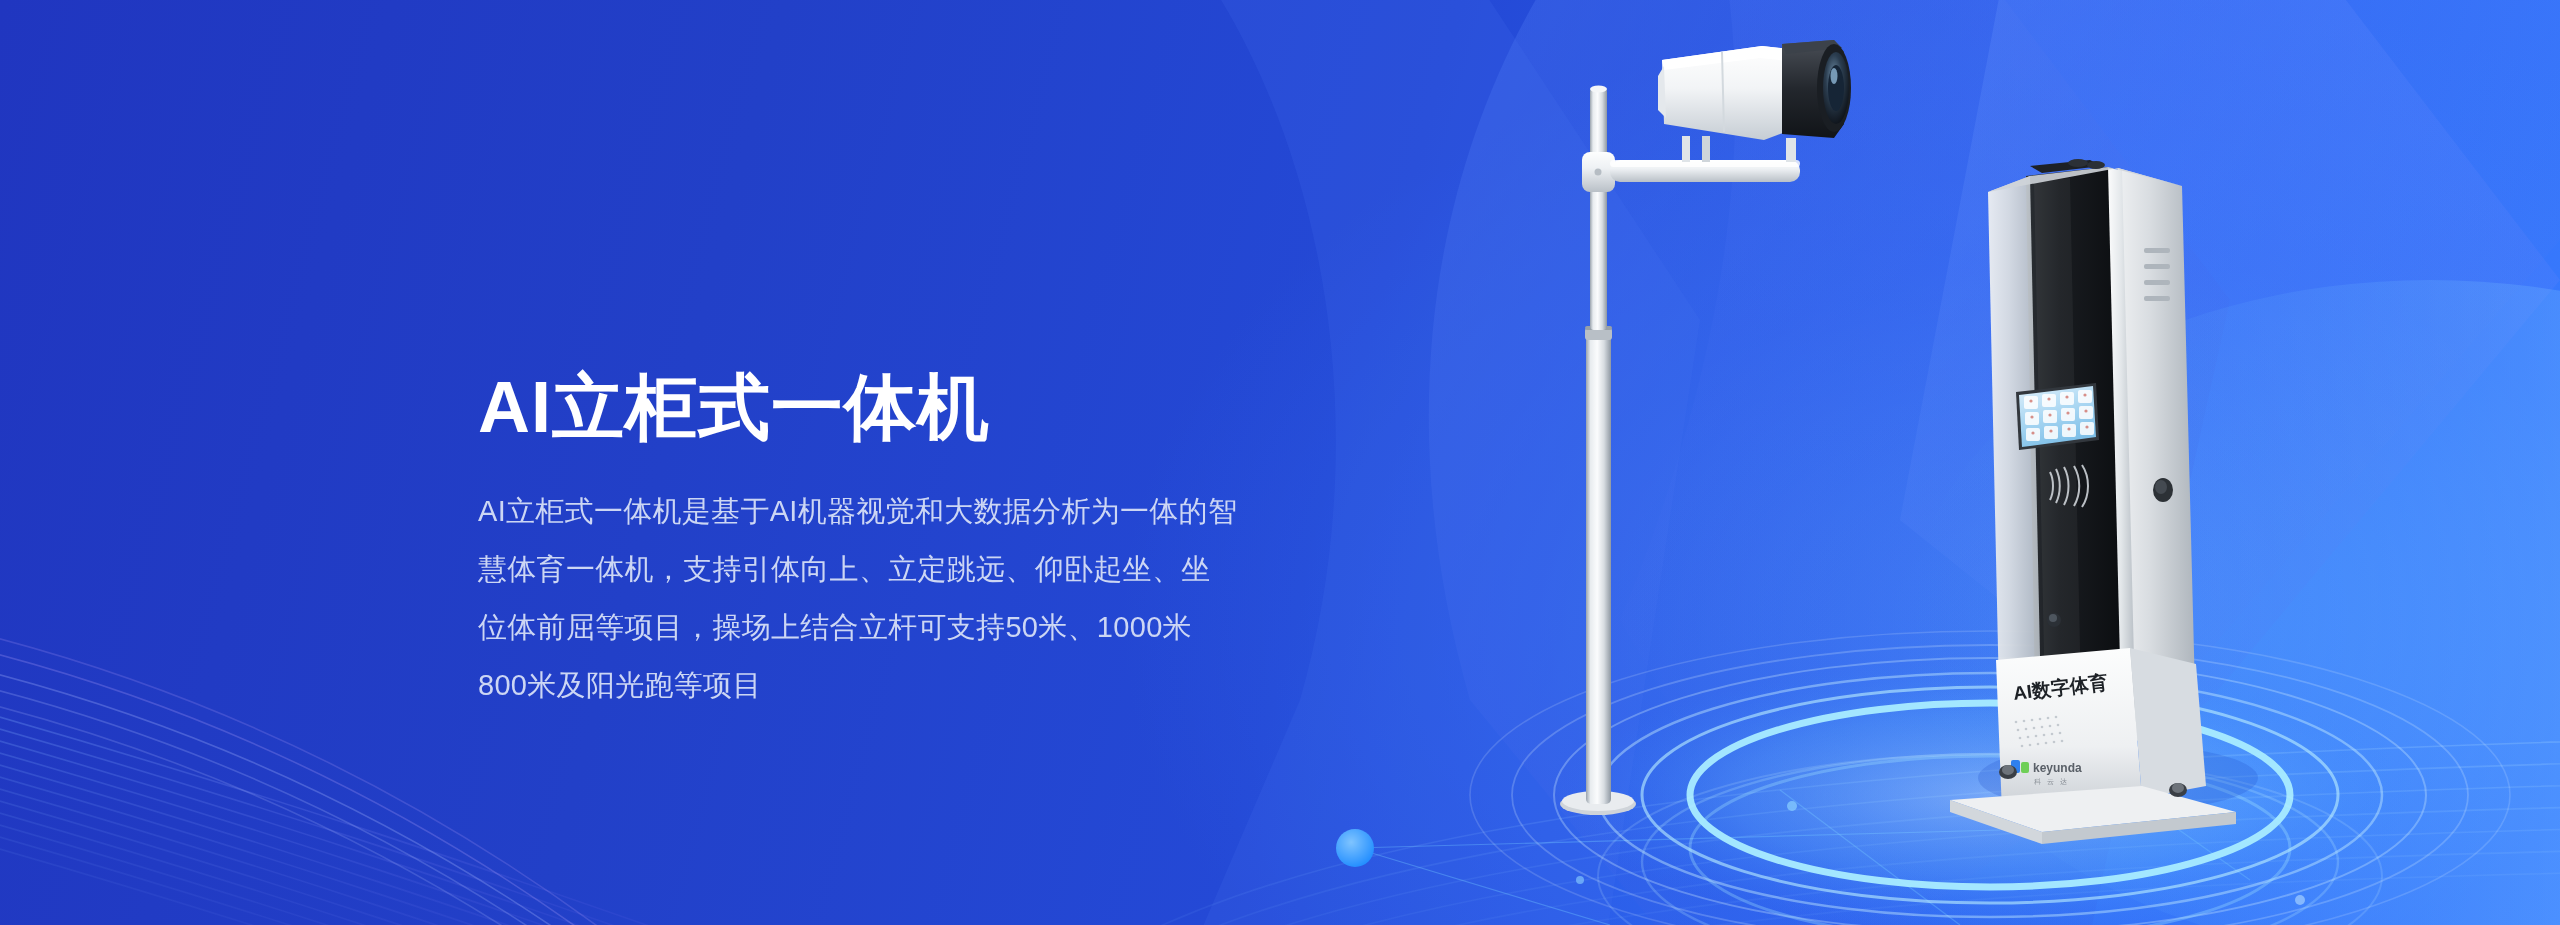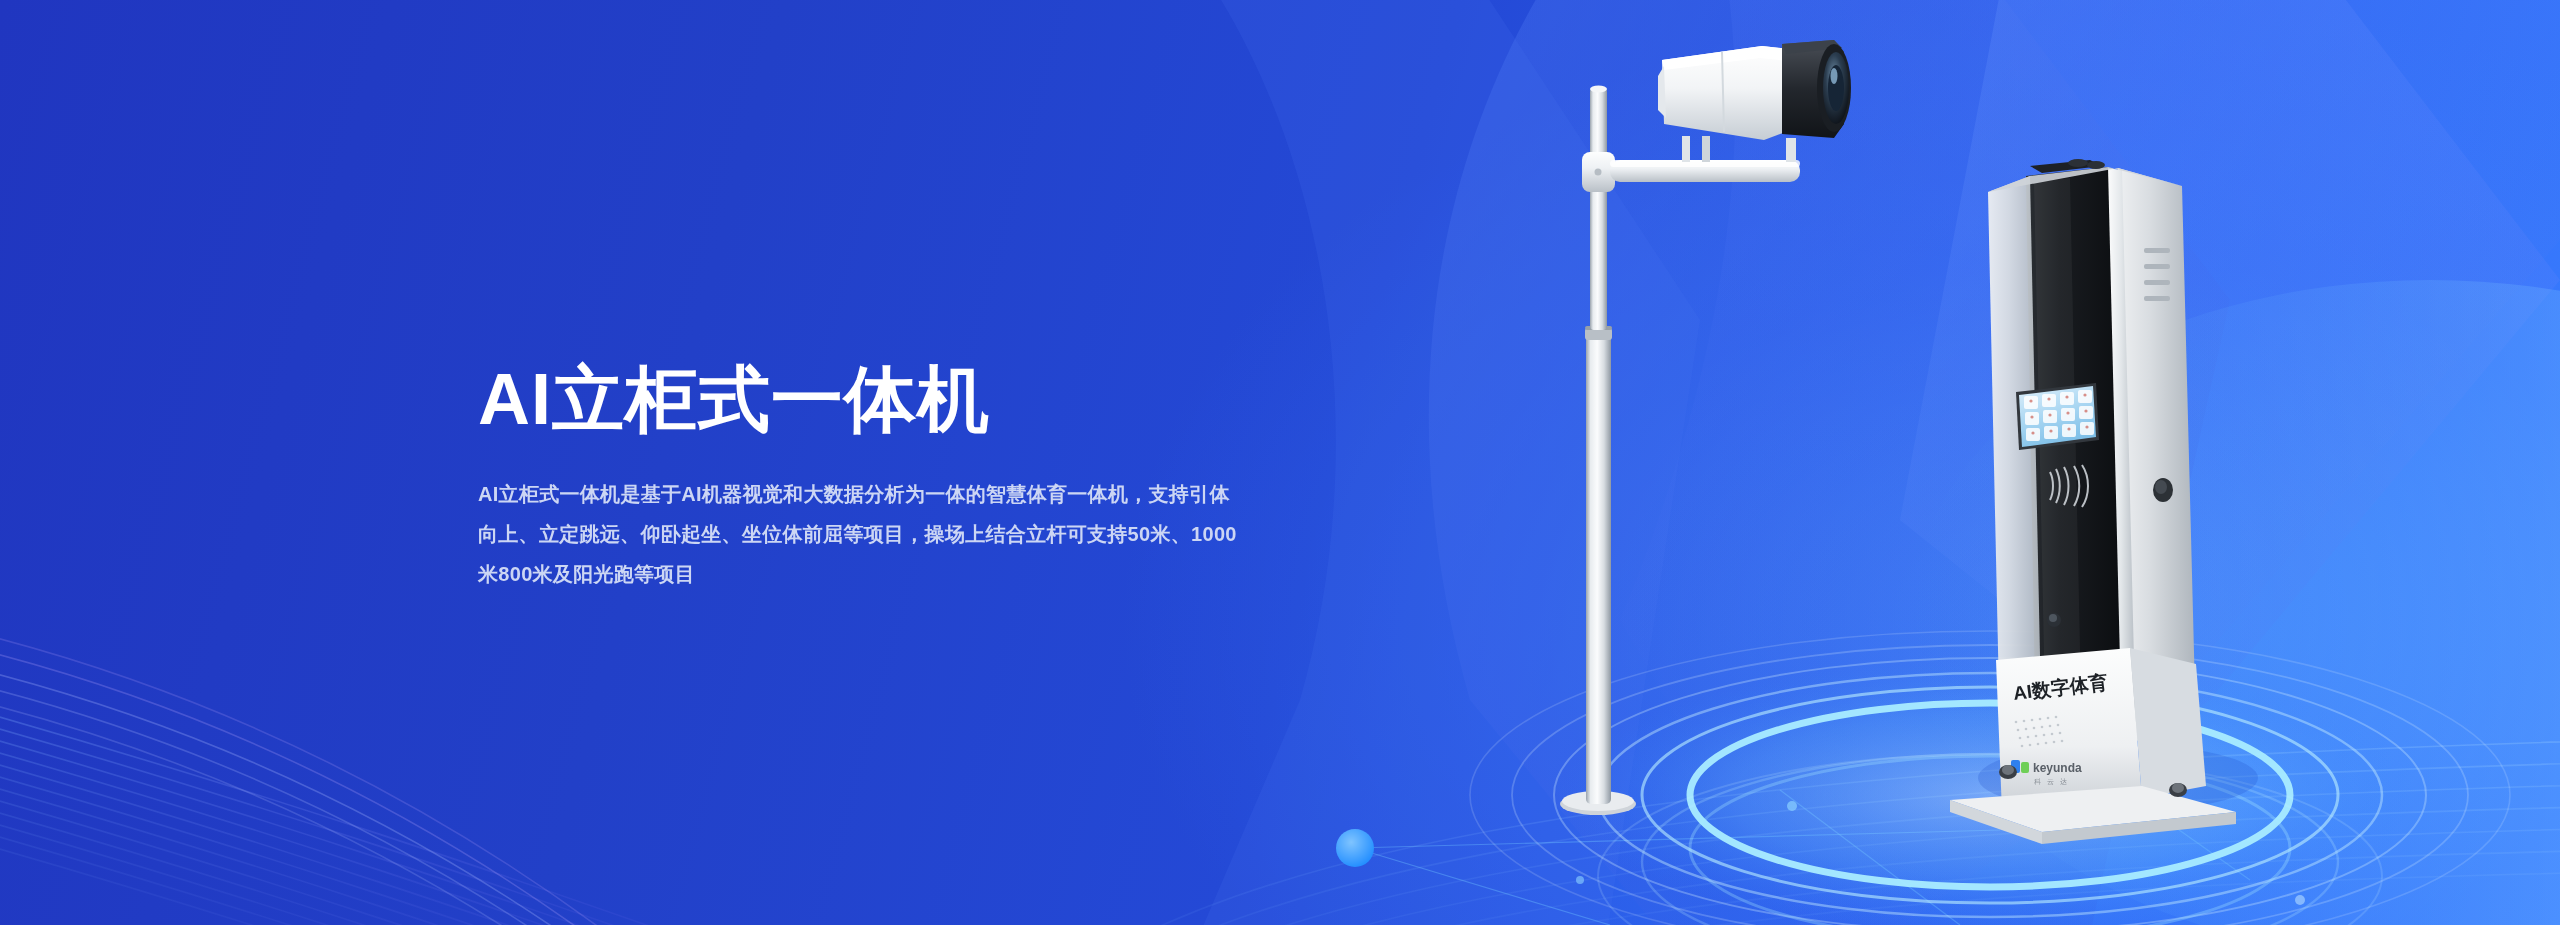--- a/index.html
+++ b/index.html
@@ -15,37 +15,37 @@
       linear-gradient(105deg, #2036c0 0%, #2240c8 28%, #2449d6 52%, #2b63f2 78%, #3a7dff 100%);
   }
 
   
   .bg-layer{ position:absolute; inset:0; pointer-events:none; }
   svg.bg-svg{ position:absolute; inset:0; width:2560px; height:925px; display:block; }
 
   
   .copy{
     position:absolute;
-    left:478px; top:362px;
+    left:478px; top:370px;
     width:820px;
   }
   .hero-title{
     font-size:72px;
     line-height:1.05;
     font-weight:bold;
     color:#ffffff;
     letter-spacing:1px;
     white-space:nowrap;
   }
   .hero-desc{
     margin-top:36px;
-    font-size:20px;
+    font-size:29px;
     line-height:2.0;
     color:#ccd6f4;
-    font-weight:700;
+    font-weight:400;
     letter-spacing:0.3px;
     max-width:760px;
   }
 
   
   .product{
     position:absolute;
     left:1430px; top:0;
     width:1130px; height:925px;
     pointer-events:none;

